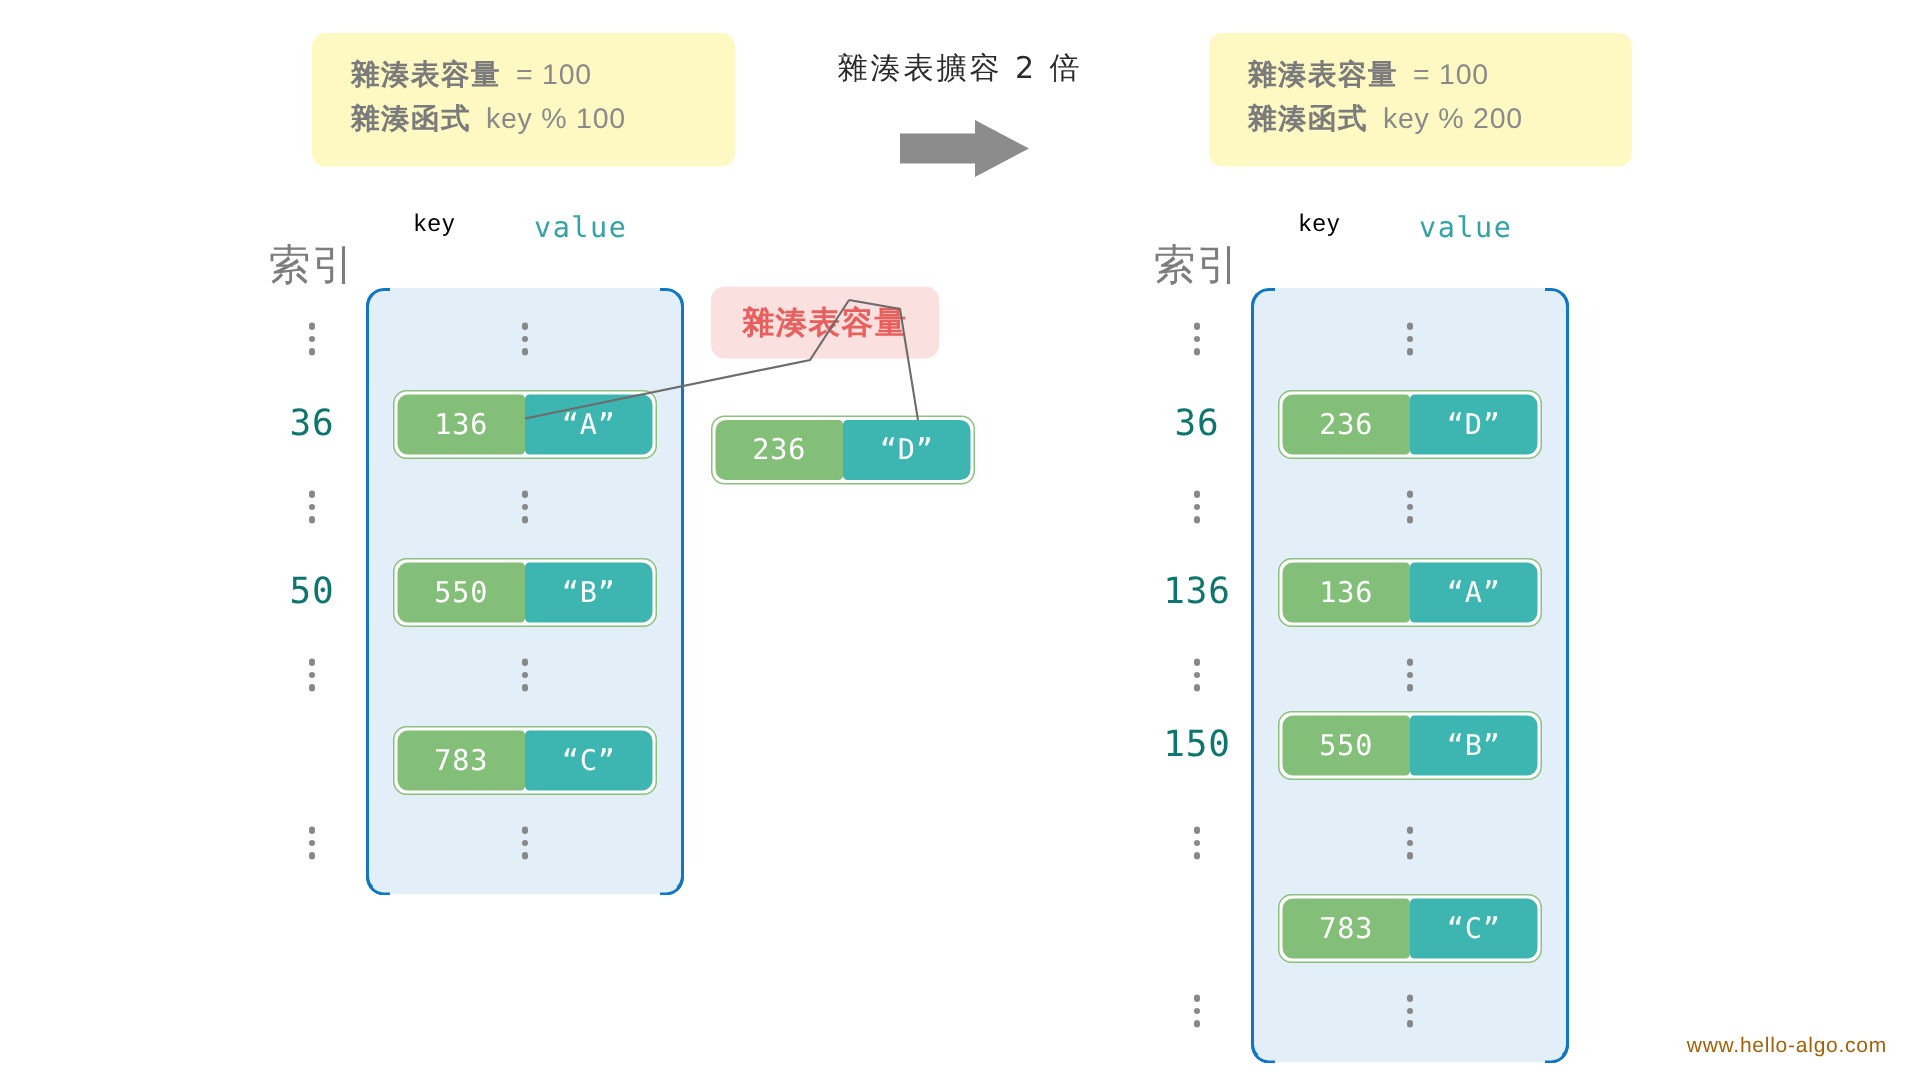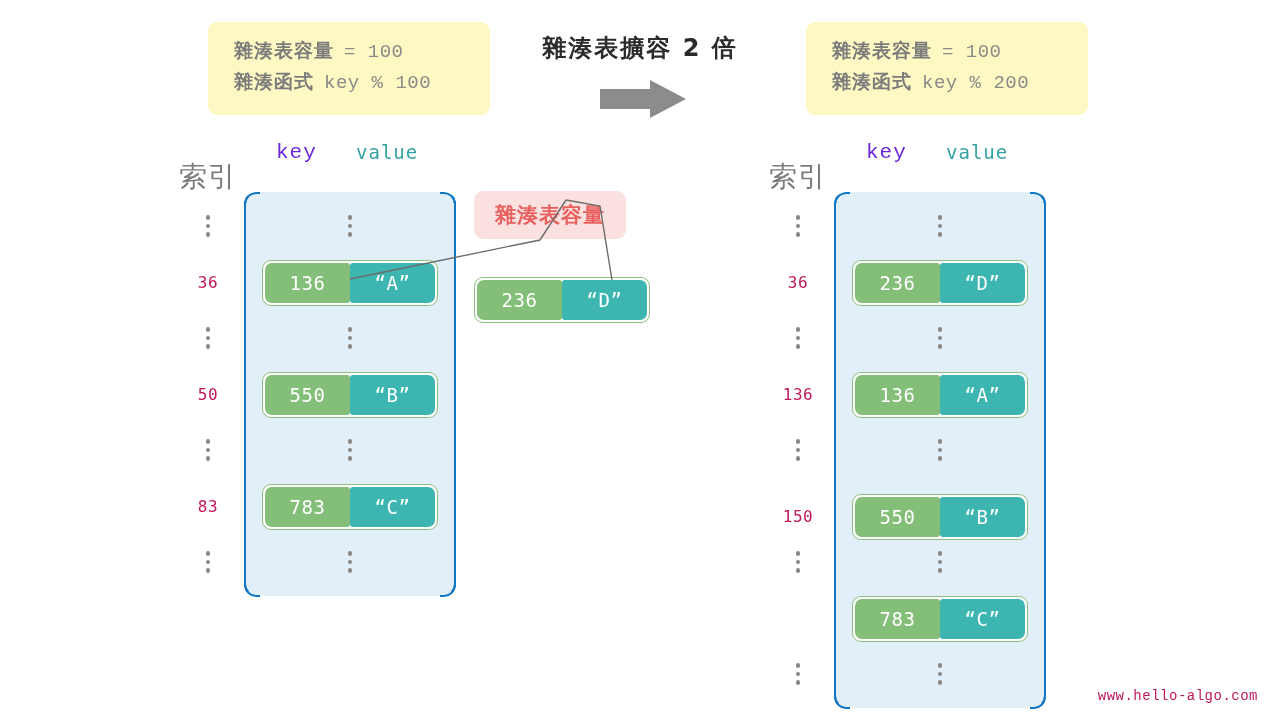--- a/index.html
+++ b/index.html
@@ -29,40 +29,40 @@
     white-space: pre;
     line-height: 1.55;
   }
   .info-label {
     font-size: 19px;
     font-weight: bold;
     color: #7b7b7b;
     letter-spacing: 1px;
   }
   .info-expr {
-    font-family: Liberation Mono, monospace;
+    font-family: Liberation Sans, sans-serif;
     font-size: 19px;
     color: #8a8a8a;
     letter-spacing: 0.5px;
     margin-left: 10px;
     text-align: right;
   }
 
   #info-left  { left: 208px; top: 22px; width: 282px; }
   #info-right { left: 806px; top: 22px; width: 282px; }
 
   
   #transform-caption {
     position: absolute;
     left: 540px;
     top: 32px;
     width: 200px;
     text-align: center;
-    font-size: 24px;
-    font-weight: bold;
+    font-size: 20px;
+    font-weight: normal;
     color: #2b2b2b;
     letter-spacing: 2px;
     white-space: pre;
   }
   #transform-arrow {
     position: absolute;
     left: 600px;
     top: 78px;
     width: 86px;
     height: 42px;
@@ -84,23 +84,23 @@
     width: 76px;
     text-align: center;
     font-size: 28px;
     color: #7d7d7d;
     letter-spacing: 1px;
   }
   .hdr-key {
     position: absolute;
     left: 126px;
     top: 1px;
-    font-family: Liberation Mono, monospace;
-    font-size: 21px;
-    color: #6d28d9;
+    font-family: Liberation Sans, sans-serif;
+    font-size: 16px;
+    color: #000000;
     letter-spacing: 1px;
   }
   .hdr-value {
     position: absolute;
     left: 206px;
     top: 1px;
     font-family: "DejaVu Sans Mono", "Liberation Mono", monospace;
     font-size: 19px;
     color: #35a3a3;
     letter-spacing: 1px;
@@ -157,22 +157,22 @@
   .row-index {
     position: absolute;
     left: 20px;
     top: 0;
     width: 76px;
     height: 56px;
     display: flex;
     align-items: center;
     justify-content: center;
     font-family: "DejaVu Sans Mono", "Liberation Mono", monospace;
-    font-size: 16px;
-    color: #be185d;
+    font-size: 24px;
+    color: #0f766e;
     letter-spacing: 0.5px;
   }
 
   
   .vdots {
     display: flex;
     flex-direction: column;
     align-items: center;
     justify-content: center;
     gap: 4px;
@@ -266,23 +266,23 @@
     top: 0;
     width: 1280px;
     height: 720px;
     pointer-events: none;
   }
 
   #watermark {
     position: absolute;
     right: 22px;
     bottom: 16px;
-    font-family: Liberation Mono, monospace;
+    font-family: Liberation Sans, sans-serif;
     font-size: 14px;
-    color: #be185d;
+    color: #a16207;
     letter-spacing: 0.5px;
   }
 </style>
 </head>
 <body>
 
 <div class="info-box" id="info-left">
   <div class="info-line">
     <span class="info-label">雜湊表容量</span>
     <span class="info-expr">= 100</span>
@@ -378,21 +378,20 @@
         </div>
         <div class="row-dots-cell">
           <span class="vdots">
             <i></i>
             <i></i>
             <i></i>
           </span>
         </div>
       </div>
       <div class="row" style="top: 338px;">
-        <div class="row-index">83</div>
         <div class="pair">
           <div class="cell-key">783</div>
           <div class="cell-val">“C”</div>
         </div>
       </div>
       <div class="row" style="top: 394px;">
         <div class="row-index">
           <span class="vdots">
             <i></i>
             <i></i>
@@ -484,21 +483,21 @@
           </span>
         </div>
         <div class="row-dots-cell">
           <span class="vdots">
             <i></i>
             <i></i>
             <i></i>
           </span>
         </div>
       </div>
-      <div class="row" style="top: 348px;">
+      <div class="row" style="top: 328px;">
         <div class="row-index">150</div>
         <div class="pair">
           <div class="cell-key">550</div>
           <div class="cell-val">“B”</div>
         </div>
       </div>
       <div class="row" style="top: 394px;">
         <div class="row-index">
           <span class="vdots">
             <i></i>

